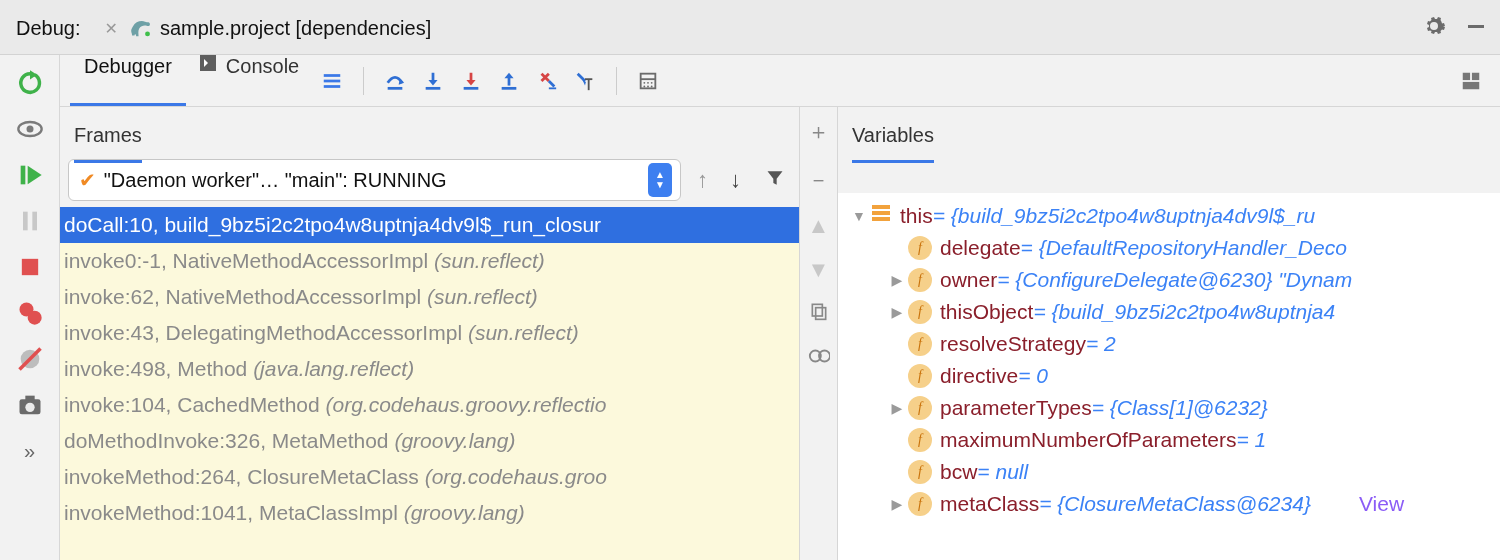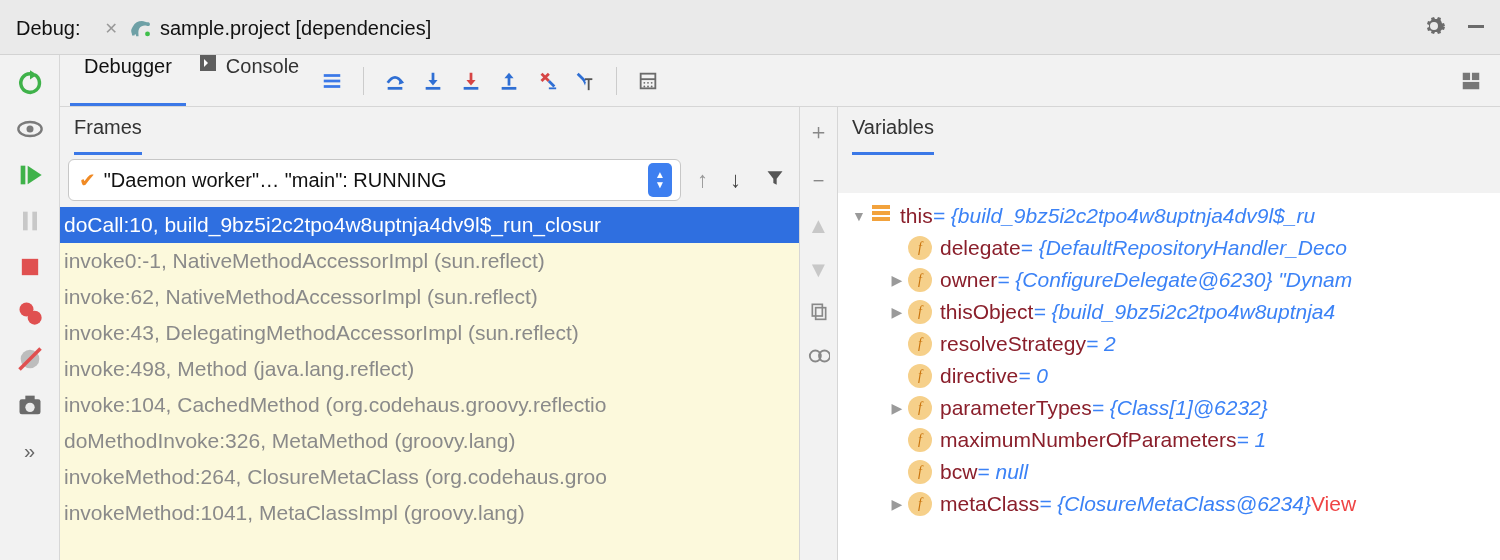--- a/index.html
+++ b/index.html
@@ -67,21 +67,21 @@
 
   .toolbar .endspacer { flex: 1; }
   .layout-ico svg rect { fill:#777; }
 
   
   .panelrow { flex:1; display:flex; min-height:0;}
   .pane { display:flex; flex-direction:column; min-width:0; }
   .pane.frames { flex: 0 0 740px; border-right:1px solid #d6d6d6; }
   .pane.variables { flex: 1; gap: 40px; }
   .pane-header {
-    height: 46px; display:flex; align-items:center; padding: 0 14px;
+    height: 46px; display:flex; align-items:flex-end; padding: 0 14px;
     color:#333; background:#f2f2f2;
   }
   .pane-header .hlabel { position:relative; padding-bottom:6px;}
   .pane.frames .pane-header .hlabel::after,
   .pane.variables .pane-header .hlabel::after {
     content:""; position:absolute; left:0; right:0; bottom:-10px; height:3px; background:#3b78e7;
   }
 
   
   .thread-row {
@@ -99,38 +99,38 @@
   }
   .stepper span { color:white; font-size:10px; line-height:10px;}
   .nav-arrow { color:#999; font-size:22px; padding:0 6px;}
   .nav-arrow.dark { color:#444; }
   .funnel { color:#555; padding:0 8px;}
 
   
   .frames-list { flex:1; overflow:hidden; background:#fcf9dc; }
   .frame-item { padding:6px 4px; white-space:nowrap; overflow:hidden; text-overflow:ellipsis; color:#8a8a8a; font-size:21px; }
   .frame-item.selected { background:#2f6fe0; color:#fff; }
-  .frame-pkg { }
+  .frame-pkg { font-style: italic; }
 
   
   .midstrip { width:38px; display:flex; flex-direction:column; align-items:center; gap:18px; padding-top:10px; color:#888; background:#f2f2f2; border-right:1px solid #d6d6d6;}
   .midstrip .mico { font-size:22px; }
 
   
   .vars { flex:1; overflow:hidden; padding:6px 4px; background:#fff; }
   .var-row { display:flex; align-items:center; padding:4px 0; white-space:nowrap; font-size:21px;}
   .indent0 { padding-left: 6px; }
   .indent1 { padding-left: 44px; }
   .disclosure { width:22px; display:inline-flex; justify-content:center; color:#9a9a9a; font-size:14px;}
   .disclosure.blank { visibility:hidden; }
   .badge { width:24px; height:24px; border-radius:12px; background:#f6d08a; color:#c9720a; font-size:14px; font-style:italic; display:inline-flex; align-items:center; justify-content:center; margin-right:8px; font-family: serif; }
   .this-icon svg rect { fill:#f2a23c; }
   .var-name { color:#8a1f2b; }
   .var-val { color:#3b82f6;font-style:italic; }
-  .var-link { color:#ef4444; }
+  .var-link { color:#8b5cf6;margin-left:48px; }
 </style>
 </head>
 <body>
 
 <div class="titlebar">
   <span class="title-label">Debug:</span>
   <span class="x-icon">✕</span>
   <span class="elephant">
     <svg viewBox="0 0 32 32">
         <path fill="#6ea0a6" d="M6 13c3-6 10-8 15-6 3 1 6 0 6 3 0 2-2 3-4 2-3-1-7 0-9 3-2 3-1 7-1 10h-3c0-3-2-3-2-1h-3c0-4-3-5 1-11z"></path>

